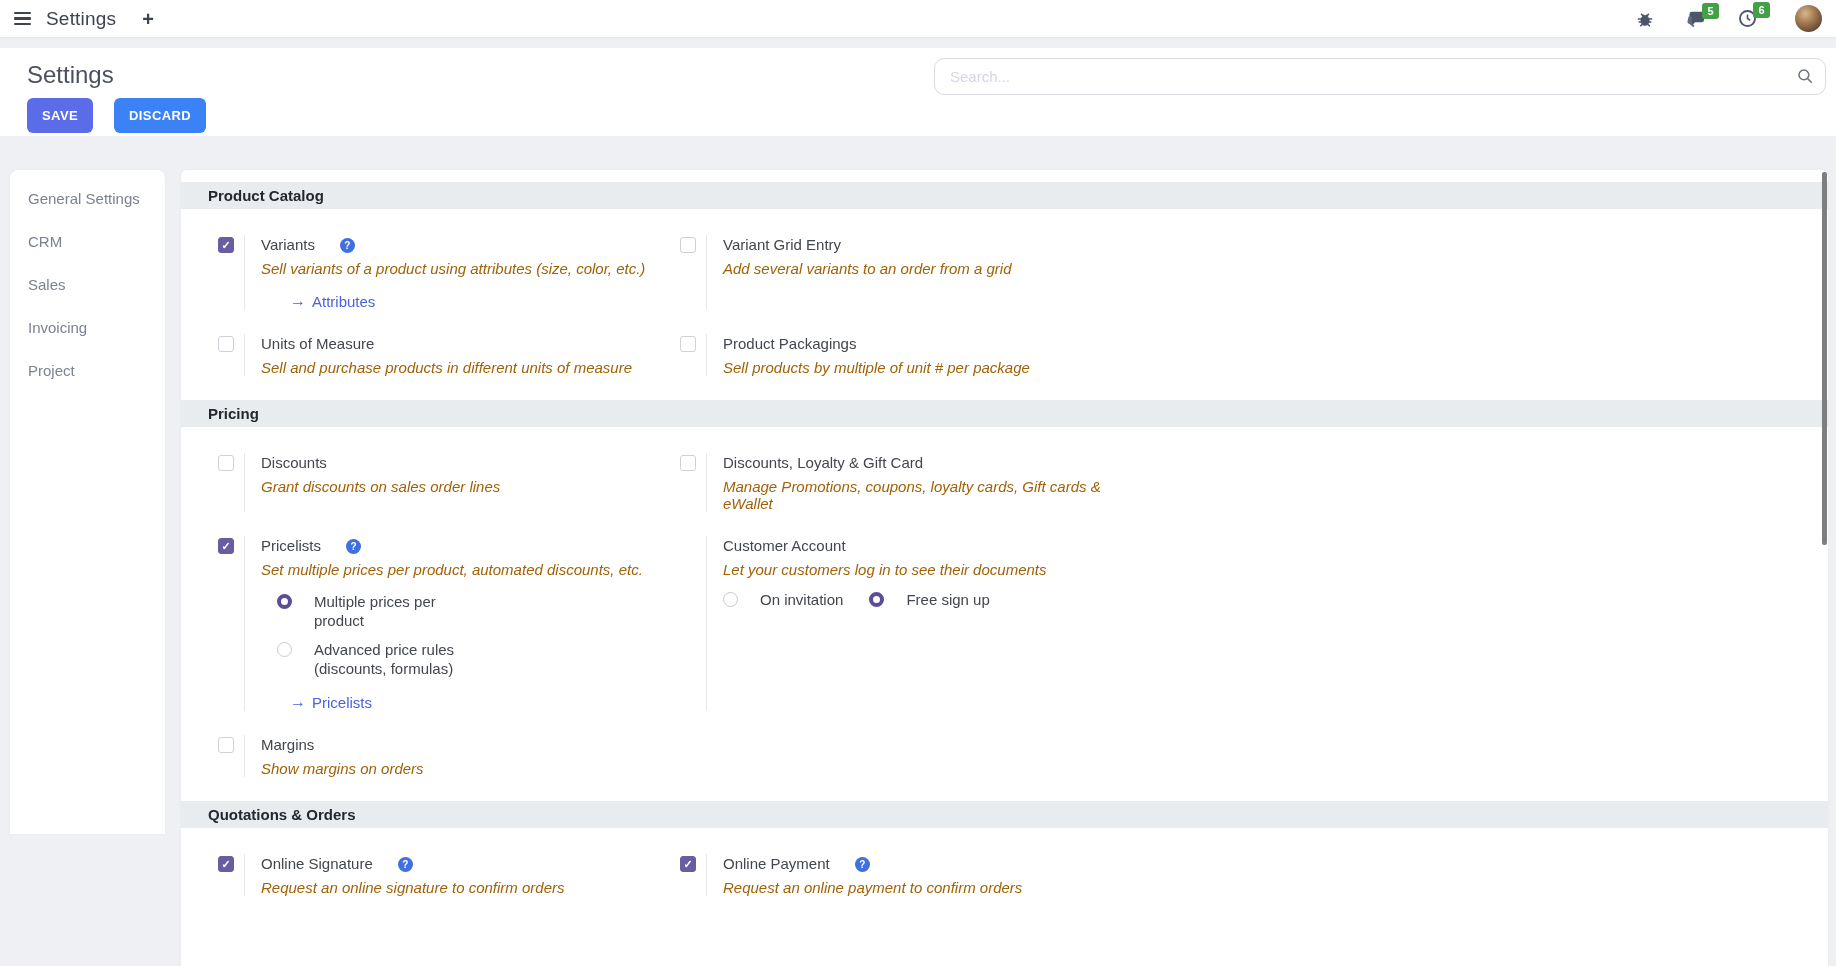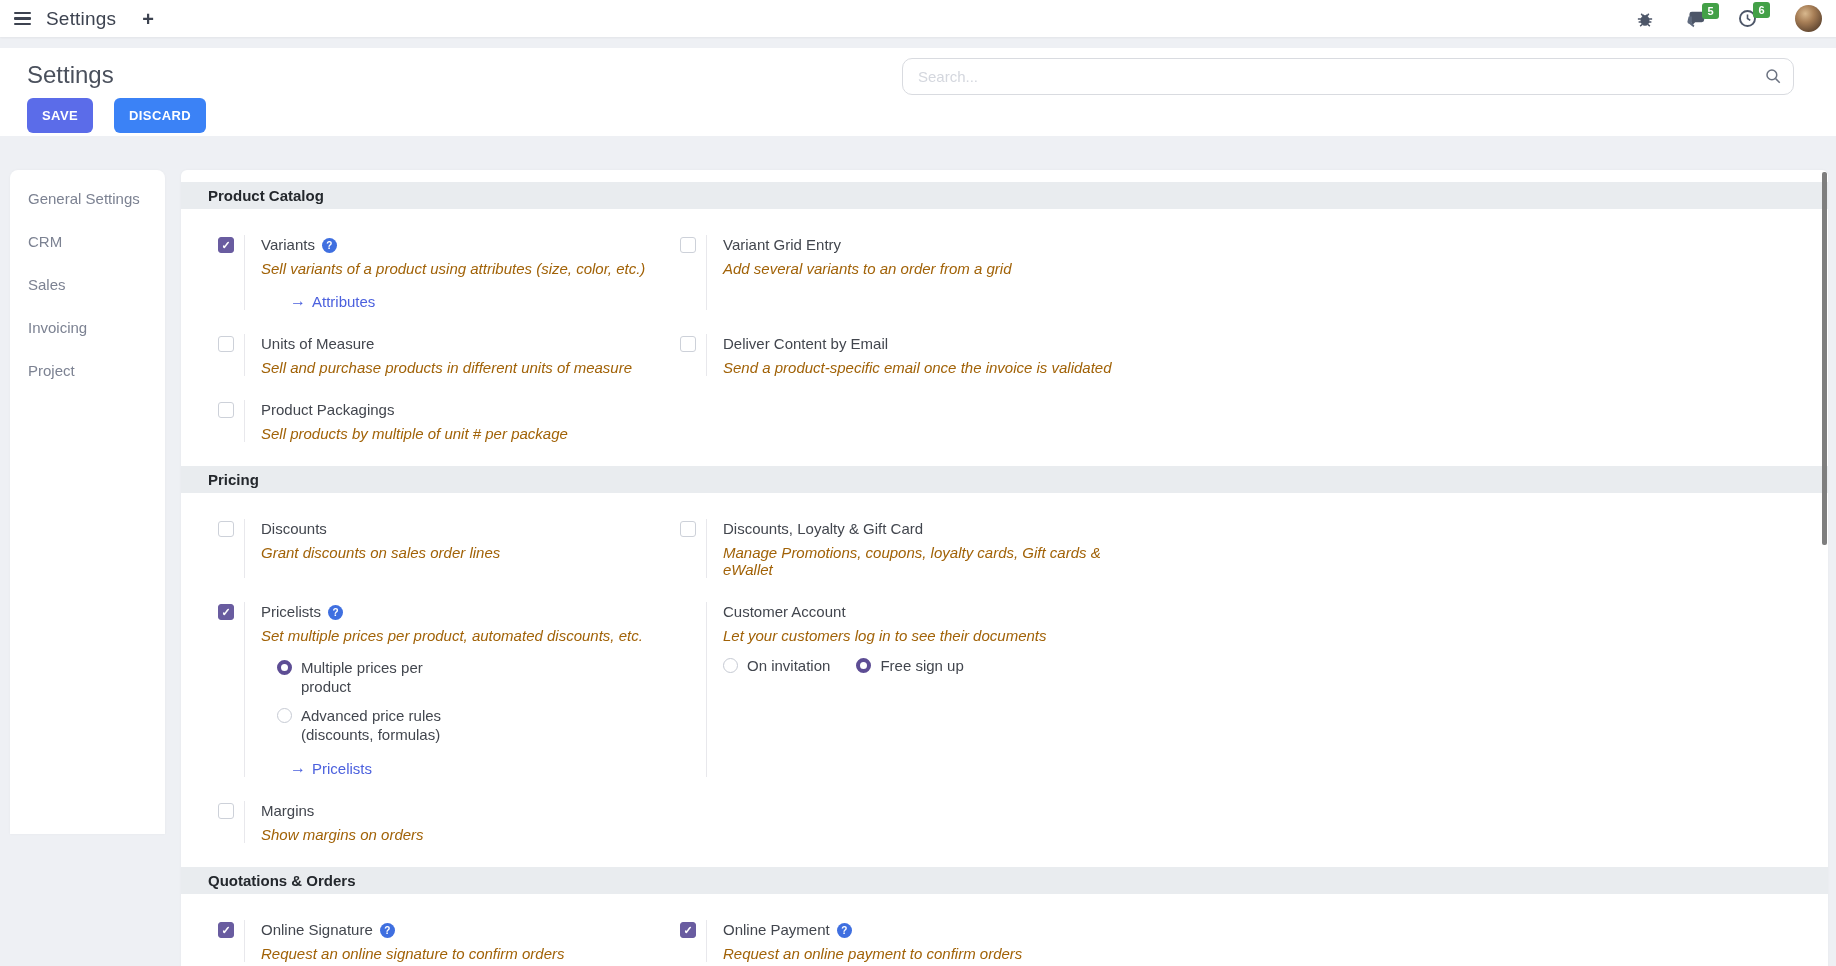--- a/index.html
+++ b/index.html
@@ -19,21 +19,21 @@
   .nav-badge { position:absolute; top:-7px; right:-13px; background:#43a047; color:#fff; font-size:11px; font-weight:600; min-width:17px; height:16px; line-height:16px; text-align:center; border-radius:3px; padding:0 3px; }
   .avatar { width:27px; height:27px; border-radius:50%; background:radial-gradient(circle at 38% 32%, #d8b88e 0%, #a87f57 35%, #6e5138 70%, #463322 100%); margin-left:6px; cursor:pointer; }
 
   
   .header-band { margin-top:11px; background:#fff; padding:13px 0 0 27px; height:88px; position:relative; }
   .page-title { font-size:24px; color:#4a505c; font-weight:500; }
   .header-buttons { margin-top:9px; display:flex; gap:21px; }
   .btn { border:none; color:#fff; font-size:13px; font-weight:600; letter-spacing:.4px; padding:10px 15px; border-radius:6px; cursor:pointer; font-family:"Liberation Sans", sans-serif; }
   .btn-save { background:#5b6ce9; }
   .btn-discard { background:#3b82f6; }
-  .search-box { position:absolute; top:10px; right:42px; width:892px; height:37px; }
+  .search-box { position:absolute; top:10px; right:10px; width:892px; height:37px; }
   .search-box input { width:100%; height:100%; border:1px solid #d9dbe0; border-radius:10px; padding:0 42px 0 15px; font-size:15px; color:#42464e; outline:none; font-family:"Liberation Sans", sans-serif; }
   .search-box input::placeholder { color:#d4d7de; }
   .search-icon { position:absolute; right:12px; top:9px; cursor:pointer; }
 
   
   .layout { position:relative; margin-top:34px; height:796px; }
   .sidebar { position:absolute; left:10px; top:0; width:155px; height:664px; background:#fff; border-radius:8px 8px 0 0; padding-top:10px; box-shadow:0 0 3px rgba(0,0,0,.04); }
   .side-item { padding:10px 10px 10px 18px; color:#7c8292; font-size:15px; cursor:pointer; margin-bottom:6px; }
 
   .main-card { margin-left:181px; margin-right:8px; height:914px; background:#fff; border-radius:6px; overflow:hidden; position:relative; padding-top:0; box-shadow:0 0 3px rgba(0,0,0,.04); }
@@ -43,25 +43,25 @@
   .section-strip + .section-grid { margin-top:0; }
   .section-grid { display:grid; grid-template-columns:462px 462px; padding:26px 0 12px 37px; row-gap:24px; }
   .section-strip:not(:first-child) { margin-top:12px; }
 
   .setting-item { display:flex; align-items:stretch; }
   .cb-cell { width:26px; flex:none; padding-top:2px; }
   .checkbox { width:16px; height:16px; border-radius:3px; border:1px solid #cdd1d9; background:#fff; cursor:pointer; }
   .checkbox.checked { background:#695ca0; border-color:#695ca0; color:#fff; font-size:11px; font-weight:700; text-align:center; line-height:15px; }
   .checkbox.hidden-box { visibility:hidden; }
   .item-content { border-left:1px solid #e8e8ec; padding-left:16px; flex:1; }
-  .item-title { font-size:15px; color:#42464e; display:flex; align-items:center; gap:7px; line-height:20px; }
+  .item-title { font-size:15px; color:#42464e; display:flex; align-items:center; gap:25px; line-height:20px; }
   .help-badge { width:15px; height:15px; flex:none; border-radius:50%; background:#3f6fe0; color:#fff; font-size:10px; font-weight:700; text-align:center; line-height:15px; cursor:pointer; }
   .item-desc { color:#a16207; margin-top:5px; line-height:17px; max-width:400px;font-style:italic; }
   .radio-stack { margin-top:14px; margin-left:16px; }
-  .radio-row { display:flex; gap:9px; margin-bottom:10px; cursor:pointer; }
+  .radio-row { display:flex; gap:22px; margin-bottom:10px; cursor:pointer; }
   .radio-inline { display:flex; gap:26px; margin-top:12px; }
   .radio-inline .radio-row { margin-bottom:0; }
   .radio-dot { width:15px; height:15px; flex:none; border-radius:50%; background:#fff; border:1px solid #c6cad3; margin-top:2px; }
   .radio-dot.sel { border:4.5px solid #5d4d94; }
   .radio-lines div { line-height:19px; color:#42464e; }
   .item-link { margin-top:15px; margin-left:29px; color:#4c61de; display:flex; align-items:center; gap:6px; cursor:pointer; }
   .item-link .arrow { font-weight:700; font-size:16px; }
 </style>
 </head>
 <body>
@@ -159,31 +159,20 @@
         </div>
         <div class="setting-item">
           <div class="cb-cell">
             <div class="checkbox"></div>
           </div>
           <div class="item-content">
             <div class="item-title">
               <span>Units of Measure</span>
             </div>
             <div class="item-desc">Sell and purchase products in different units of measure</div>
-          </div>
-        </div>
-        <div class="setting-item">
-          <div class="cb-cell">
-            <div class="checkbox"></div>
-          </div>
-          <div class="item-content">
-            <div class="item-title">
-              <span>Deliver Content by Email</span>
-            </div>
-            <div class="item-desc">Send a product-specific email once the invoice is validated</div>
           </div>
         </div>
         <div class="setting-item">
           <div class="cb-cell">
             <div class="checkbox"></div>
           </div>
           <div class="item-content">
             <div class="item-title">
               <span>Product Packagings</span>
             </div>

